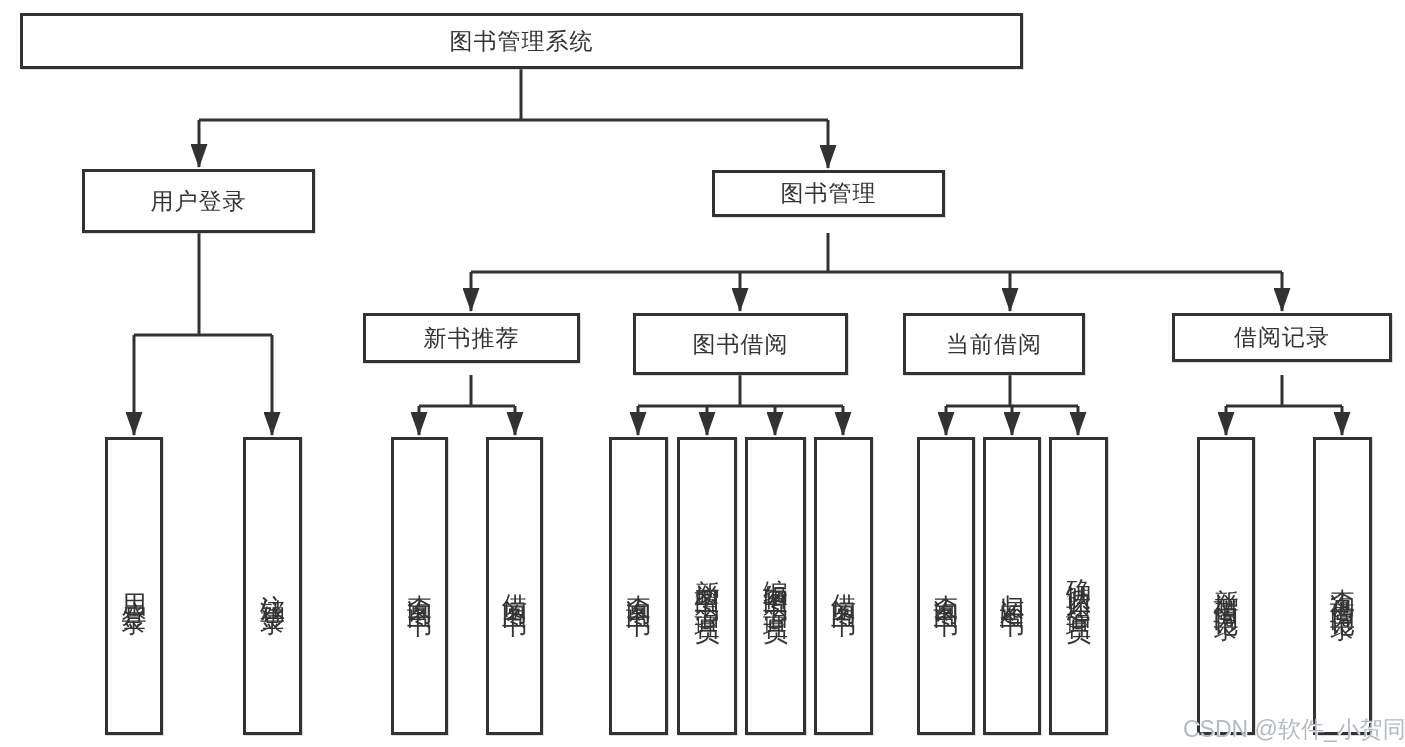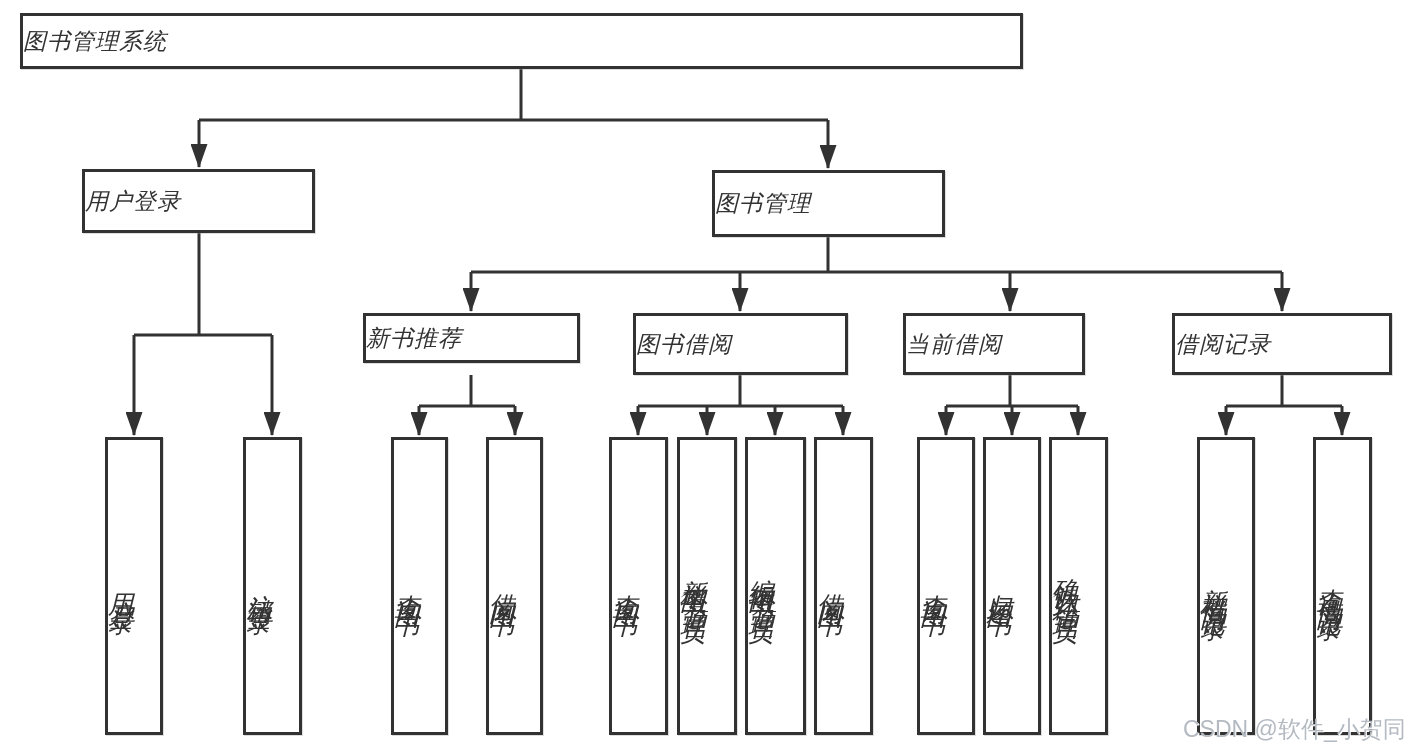--- a/index.html
+++ b/index.html
@@ -12,44 +12,43 @@
     overflow:hidden;
   }
   #wires{position:absolute;left:0;top:0;width:1405px;height:747px;}
   .node{
     position:absolute;
     box-sizing:border-box;
     border:3px solid #323232;
     background:#ffffff;
     display:flex;
     align-items:center;
-    justify-content:flex-start;
+    justify-content:center;
     font-size:23px;
     letter-spacing:1px;
     box-shadow:1px 1px 0 rgba(160,160,160,.35);
-    font-style:italic;
   }
   .leaf{
     top:437px;height:298px;
     font-size:25px;
   }
   .leaf .lbl{
     writing-mode:vertical-rl;
     text-orientation:mixed;
     letter-spacing:6px;
     line-height:1;
   }
   
   .n-root{left:20px;top:13px;width:1003px;height:56px;}
   .n-login{left:82px;top:169px;width:233px;height:64px;}
-  .n-mgmt{left:712px;top:170px;width:233px;height:67px;}
+  .n-mgmt{left:712px;top:170px;width:233px;height:47px;}
   .n-l3a{left:363px;top:313px;width:217px;height:50px;}
   .n-l3b{left:633px;top:313px;width:215px;height:62px;}
   .n-l3c{left:903px;top:313px;width:182px;height:62px;}
-  .n-l3d{left:1172px;top:313px;width:220px;height:62px;}
+  .n-l3d{left:1172px;top:313px;width:220px;height:49px;}
   
   .n-ul1{left:105px;width:58px;}
   .n-ul2{left:243px;width:59px;}
   .n-nb1{left:391px;width:57px;}
   .n-nb2{left:486px;width:57px;}
   .n-bb1{left:609px;width:59px;}
   .n-bb2{left:677px;width:60px;}
   .n-bb3{left:745px;width:61px;}
   .n-bb4{left:814px;width:59px;}
   .n-cb1{left:917px;width:58px;}

